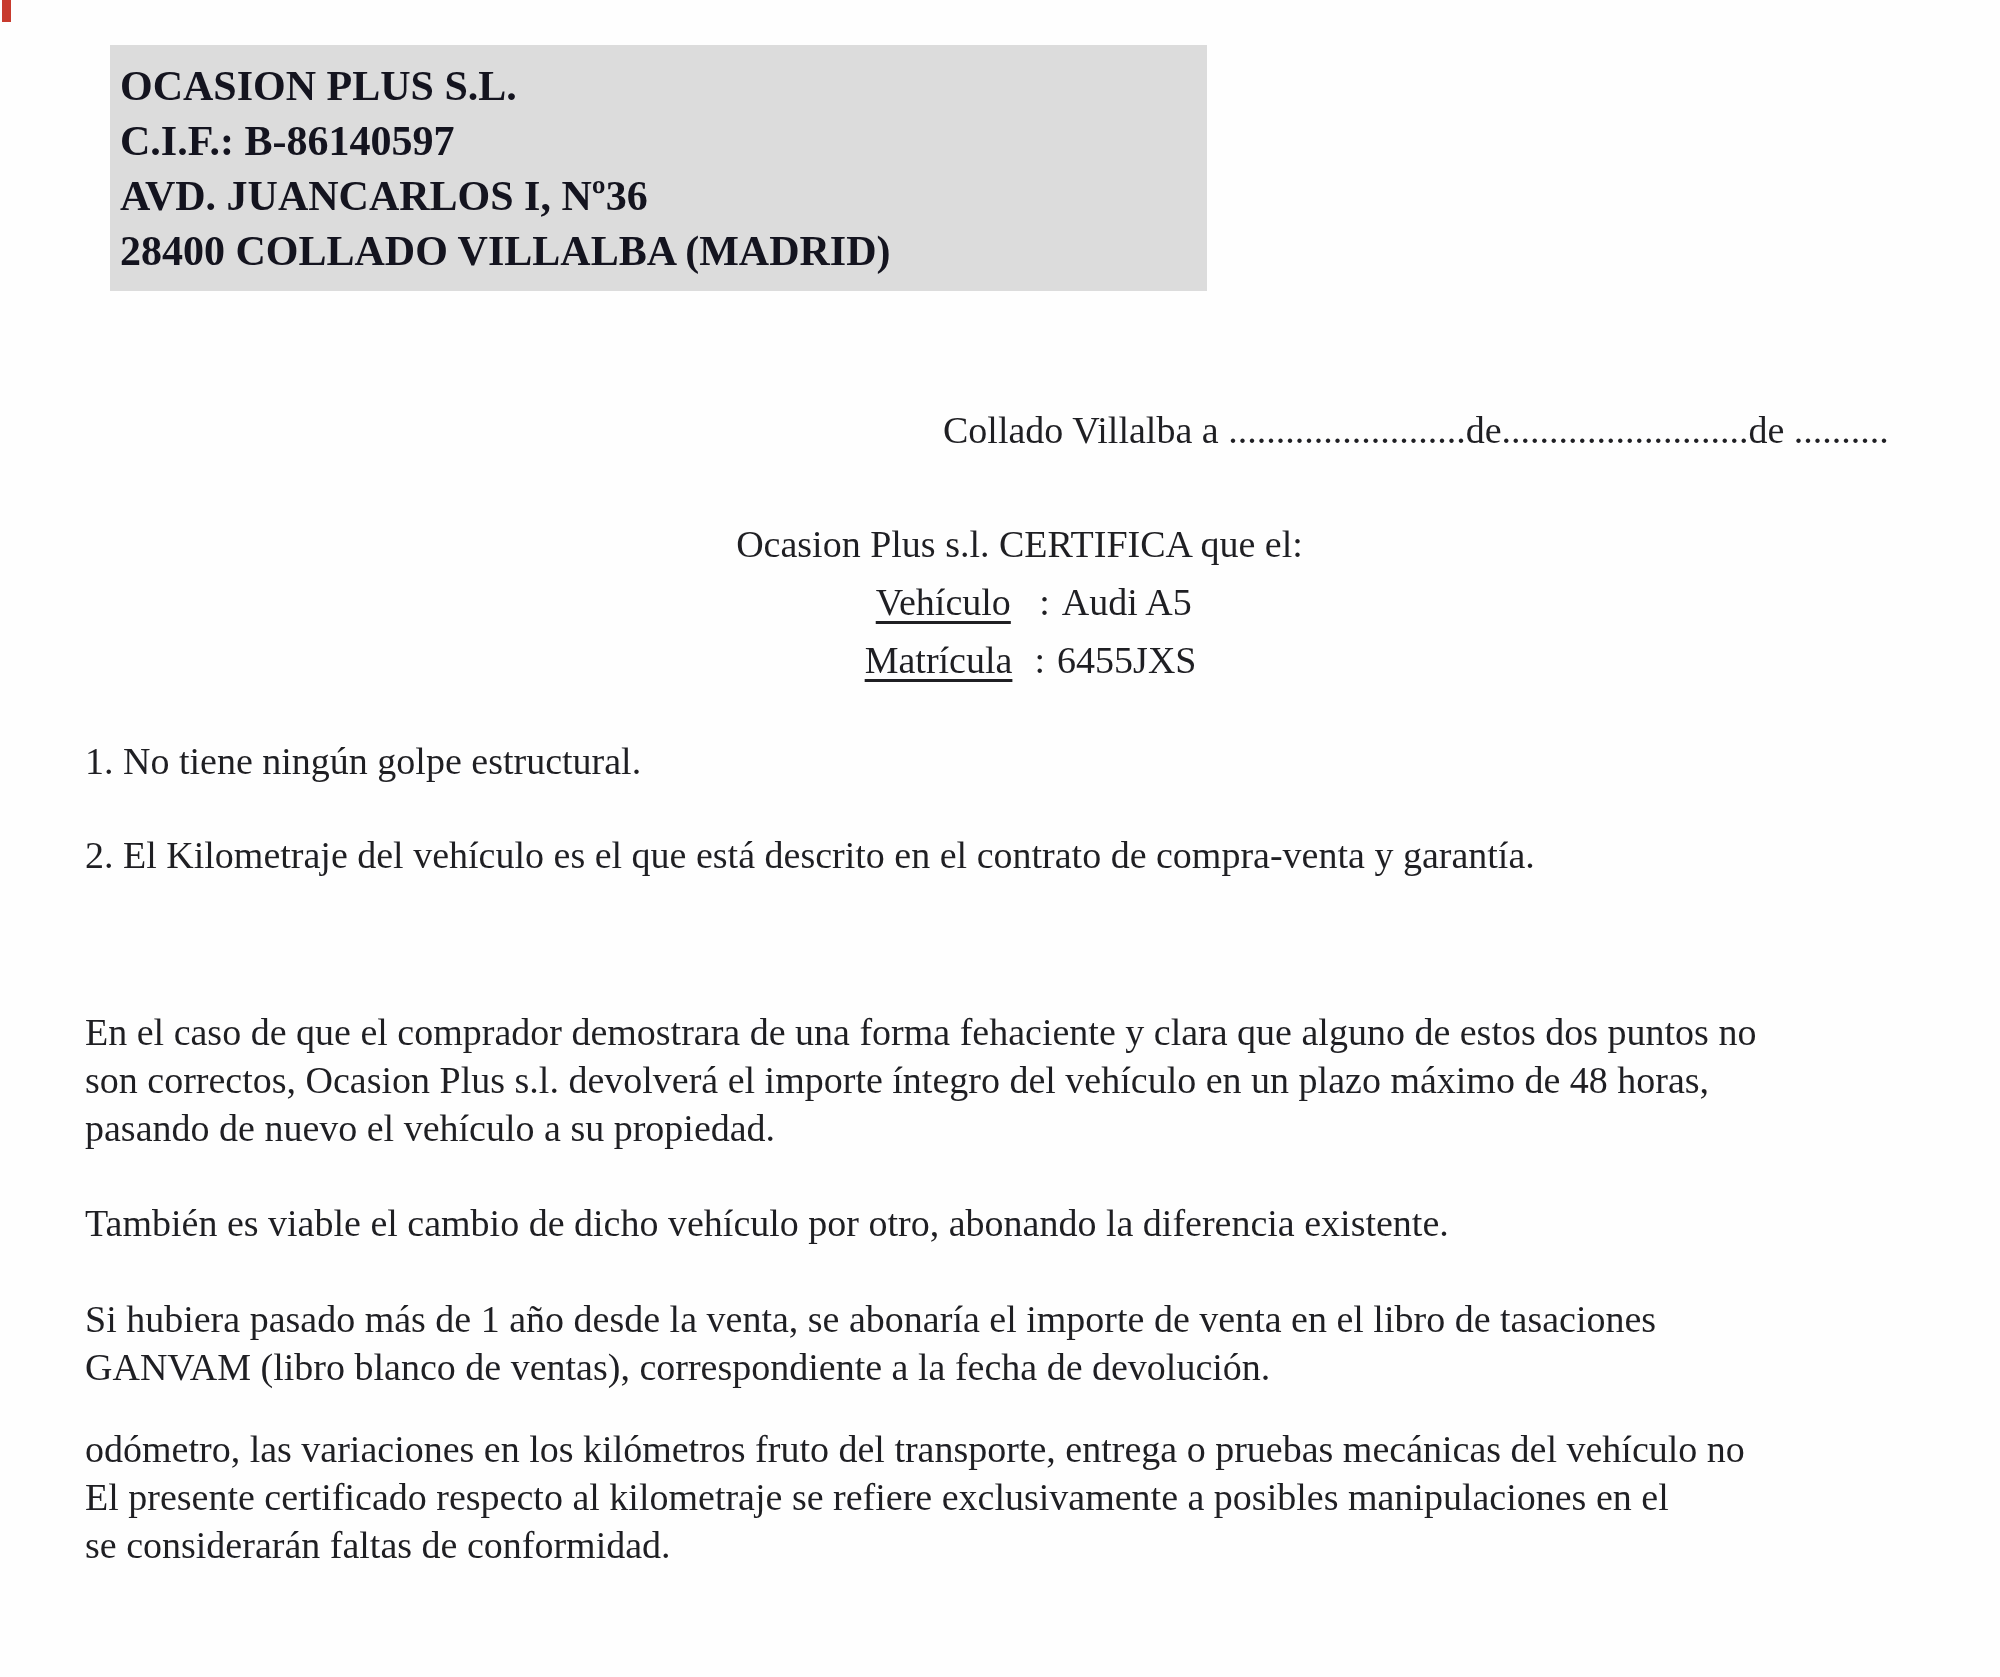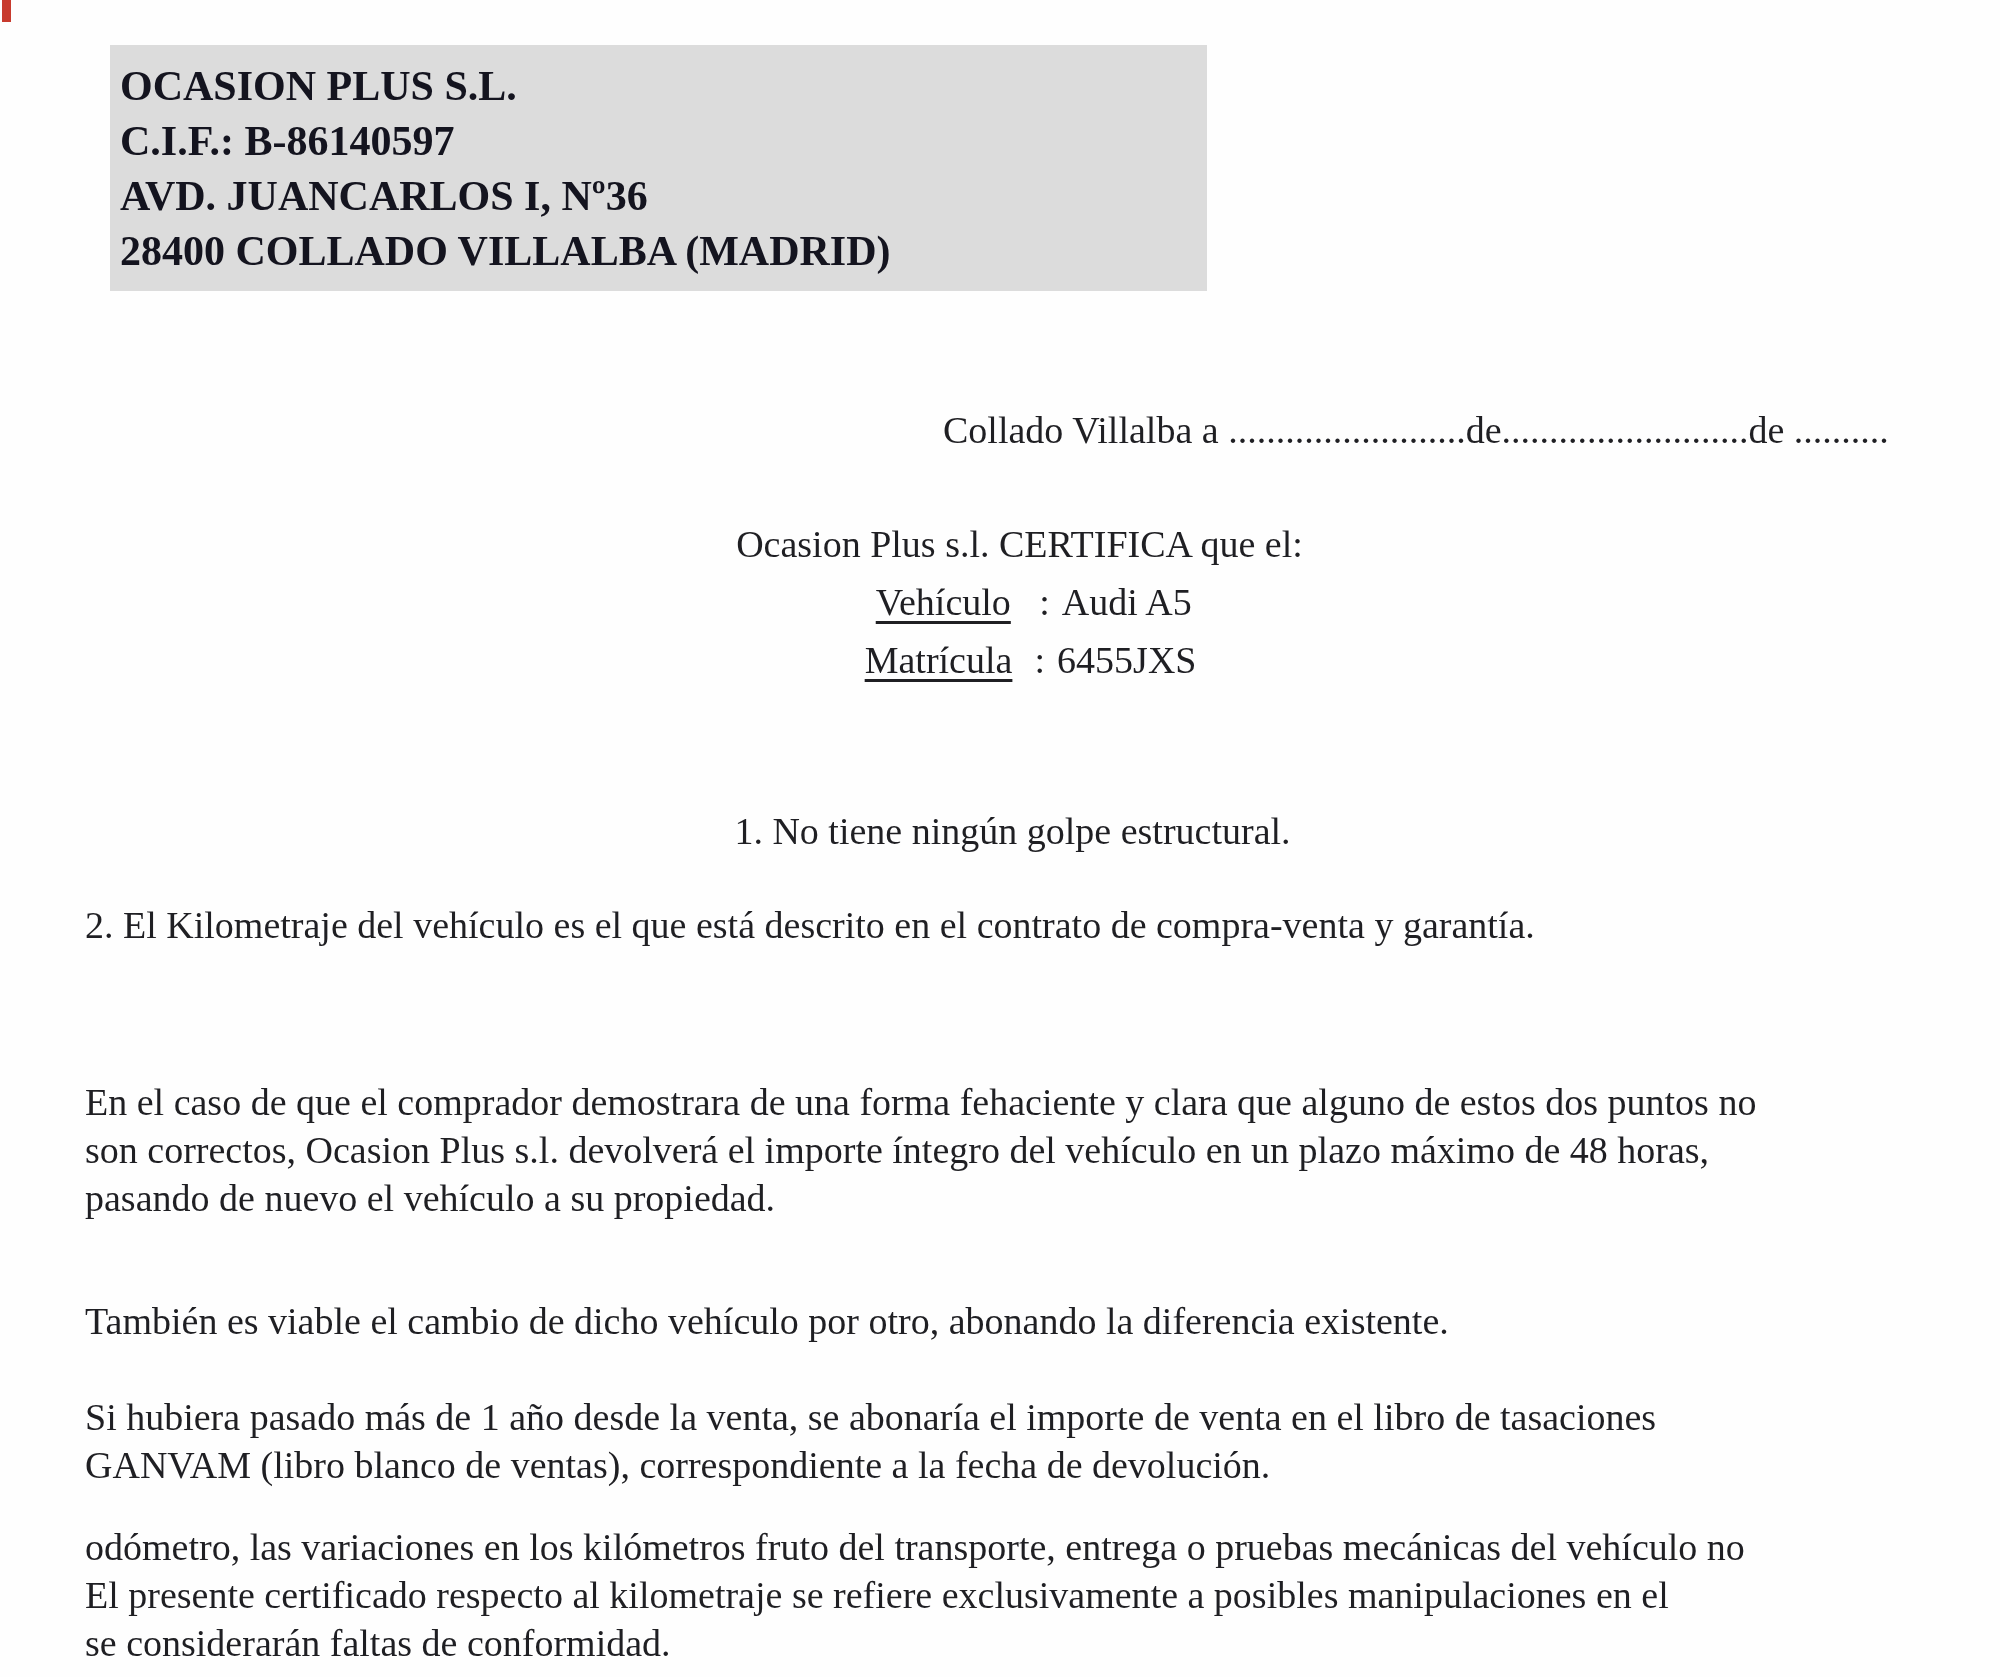--- a/index.html
+++ b/index.html
@@ -42,26 +42,26 @@
     white-space: nowrap;
   }
   .cert-block { margin-top: 60px; margin-left: 14px; text-align: center; }
   .cert-intro { line-height: 58px; white-space: nowrap; }
   .field-row { line-height: 58px; white-space: nowrap; }
   .field-label-box { display: inline-block; width: 192px; }
   .field-label-text { text-decoration: underline; text-underline-offset: 6px; }
   .field-sep { display: inline; }
   .field-value { margin-left: 12px; }
   .point { margin-top: 0; line-height: 49px; white-space: nowrap; }
-  .point-1 { margin-top: 118px; text-align: center; }
+  .point-1 { margin-top: 48px; }
   .point-2 { margin-top: 45px; }
   .para { margin: 0; }
   .para-line { line-height: 48px; white-space: nowrap; }
   .para-1 { margin-top: 128px; }
-  .para-2 { margin-top: 75px; font-family: Liberation Serif, serif; }
+  .para-2 { margin-top: 47px; font-family: Liberation Serif, serif; }
   .para-3 { margin-top: 48px; }
   .para-4 { margin-top: 34px; }
 </style>
 </head>
 <body>
 
 <div class="page">
 
   <div class="corner-artifact"></div>
 

